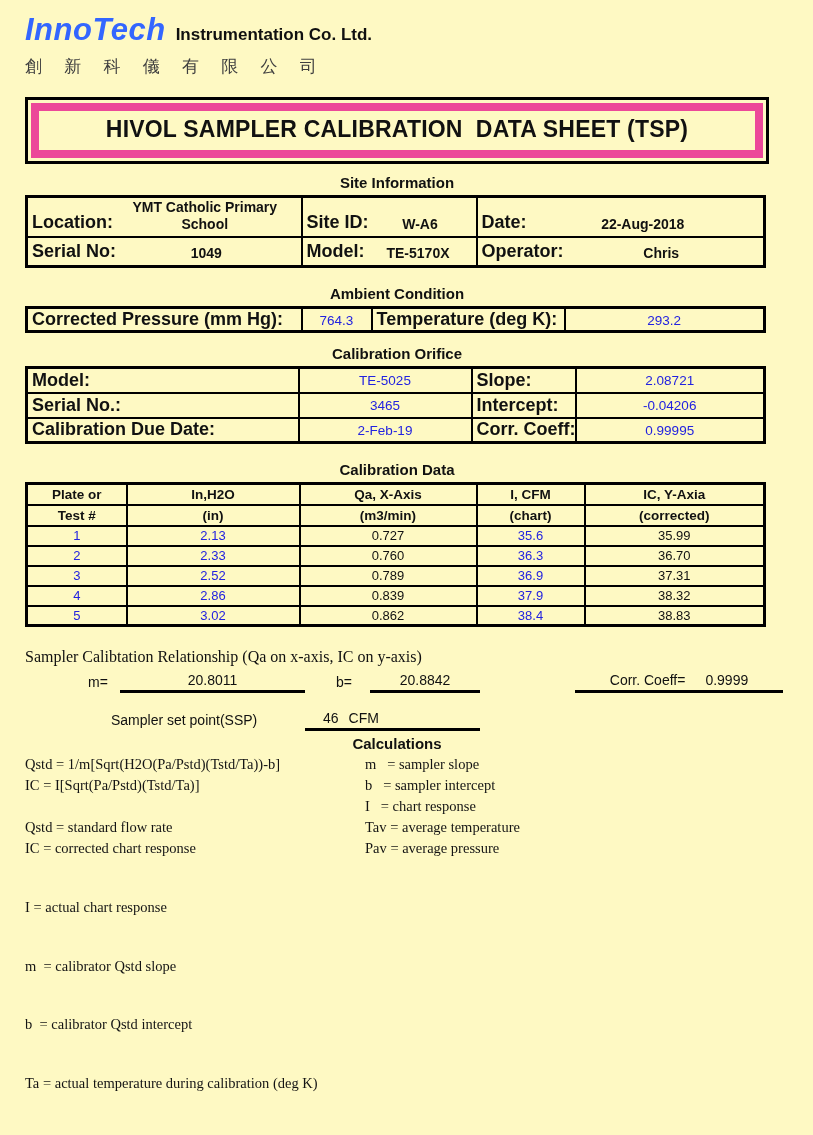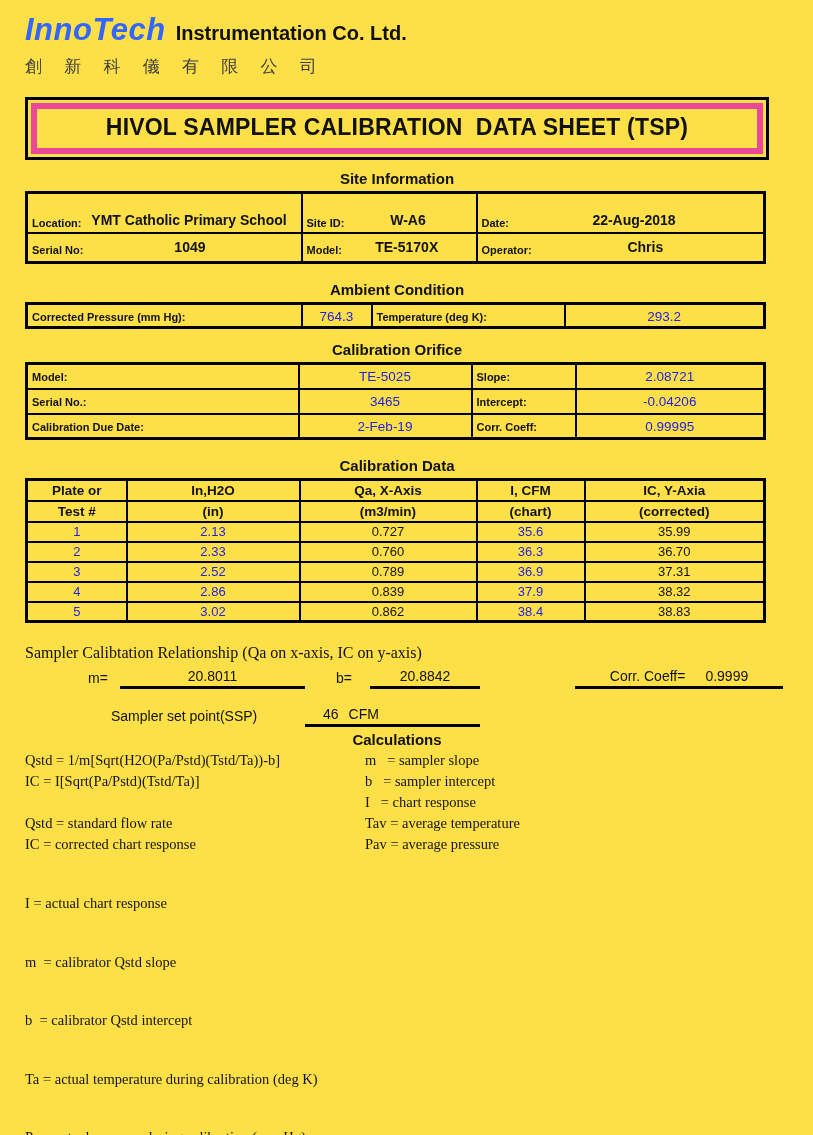--- a/index.html
+++ b/index.html
@@ -2,54 +2,54 @@
 <html><head>
 <meta charset="utf-8">
 <style>
   * { margin:0; padding:0; box-sizing:border-box; }
   html,body { background:#ffffff; }
   body {
     width:813px; height:1135px; overflow:hidden;
     font-family:"Liberation Sans", sans-serif;
     color:#111;
   }
-  .page { position:relative; width:813px; height:1135px; background:#fde047; }
+  .page { position:relative; width:813px; height:1135px; background:#fef9c3; }
   .content { padding:12px 22px 0 25px; width:791px; }
 
   
   .logo-row { display:flex; align-items:baseline; gap:10px; }
   .logo-main {
     font-size:31px; font-weight:bold; font-style:italic;
     color:#3366ff; letter-spacing:0.5px;
   }
-  .logo-suffix { font-size:20px; font-weight:bold; color:#101010;text-align:center; }
+  .logo-suffix { font-size:17px; font-weight:bold; color:#101010;text-align:center; }
   .logo-cn {
     margin-top:7px; font-size:17px; color:#3f3f3f;
     font-family:"Liberation Serif", serif; letter-spacing:9px;
   }
 
   
   .title-box { margin-top:19px; border:3px solid #000; padding:3px; }
-  .title-box-inner { border:6px solid #ec4899; text-align:center; padding:5px 0 7px 0; }
+  .title-box-inner { border:8px solid #ec4899; text-align:center; padding:5px 0 7px 0; }
   .title-text { font-size:23px; font-weight:bold; white-space:pre; letter-spacing:0.2px; }
 
   
   .sec-h { text-align:center; font-weight:bold; font-size:15px; }
   .h-site     { margin-top:10px; }
   .h-ambient  { margin-top:17px; }
   .h-orifice  { margin-top:12px; }
   .h-data     { margin-top:17px; }
   .h-calc     { margin-top:4px;  }
 
   
   table.t { border-collapse:collapse; table-layout:fixed; width:741px; border:3px solid #000; }
   table.t td, table.t th { border:2px solid #000; padding:0 4px; overflow:hidden; }
   .t-margin { margin-top:4px; }
 
-  .lbl { font-weight:bold; font-size:11px; white-space:nowrap; }
+  .lbl { font-weight:bold; font-size:18px; white-space:nowrap; }
   .val-blue { color:#2222e0; font-size:13.5px; }
   .val-bold { font-weight:bold; font-size:14px; }
 
   .pair { display:flex; align-items:flex-end; width:100%; }
   .pair .lbl { flex:none; }
   .pair .pv { flex:1 1 auto; text-align:center; line-height:1.2; }
 
   .site tr.r1 td { height:40px; vertical-align:bottom; padding-bottom:3px; }
   .site tr.r2 td { height:30px; vertical-align:middle; }
 

